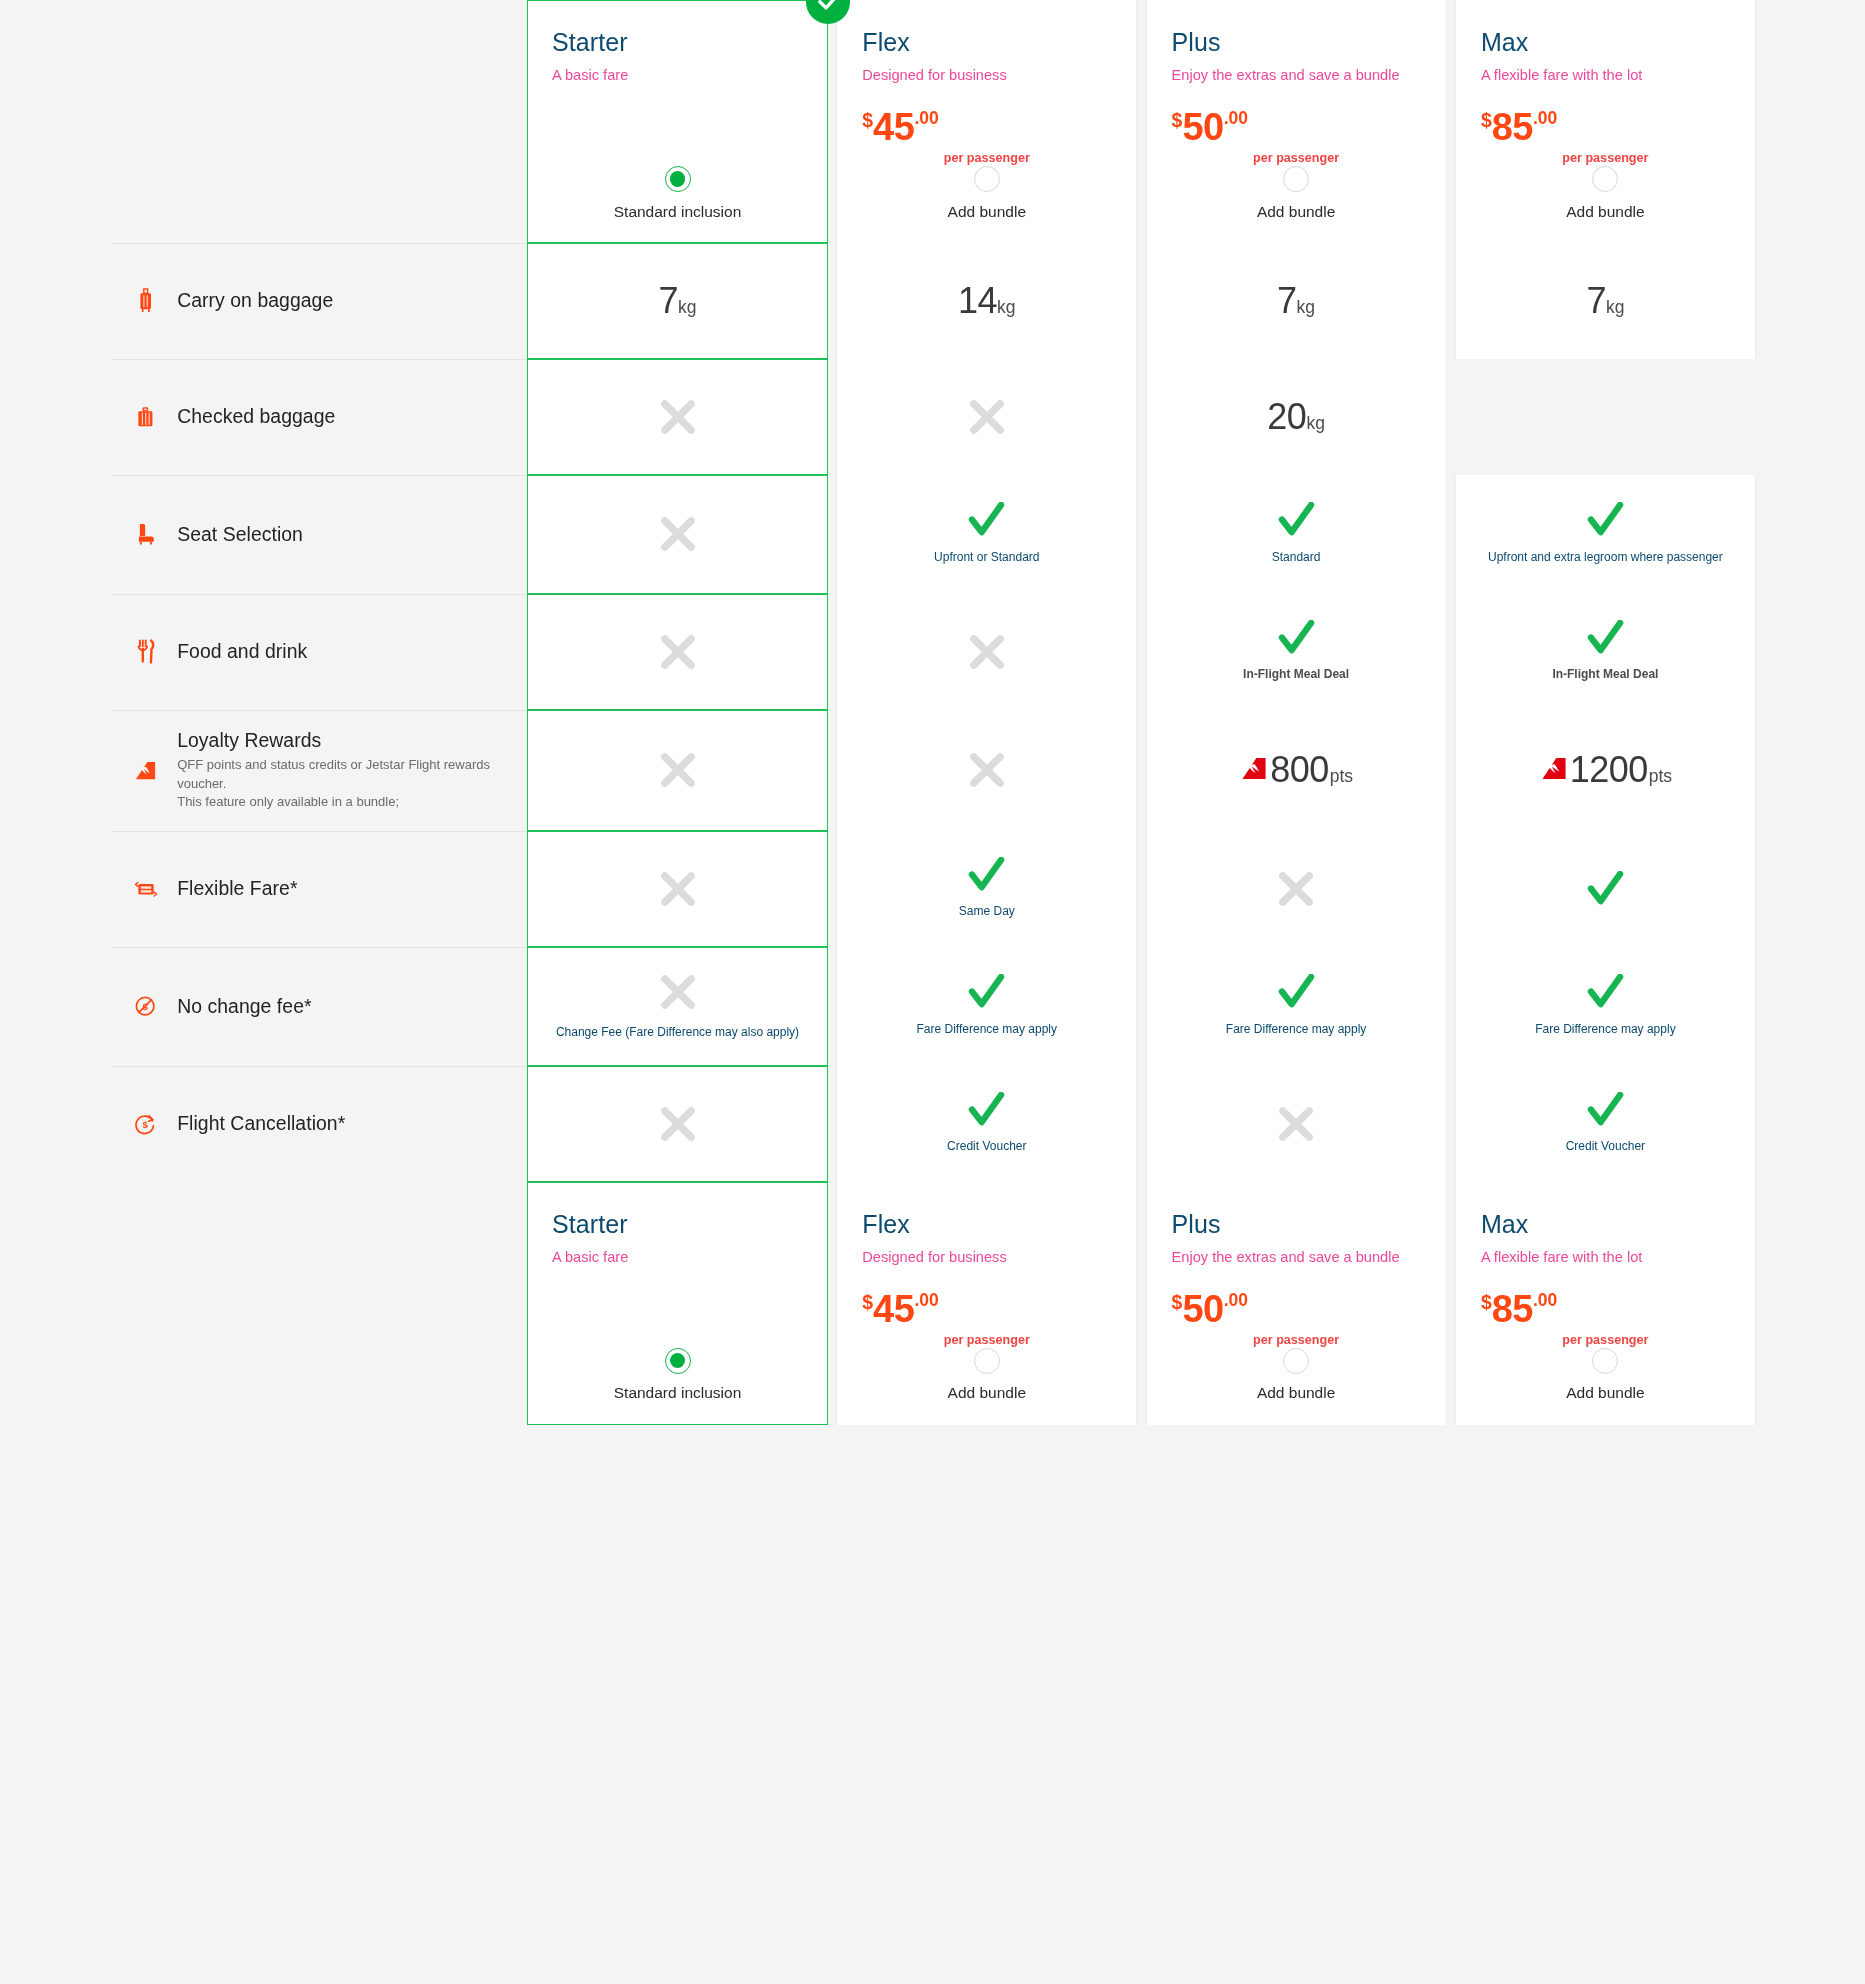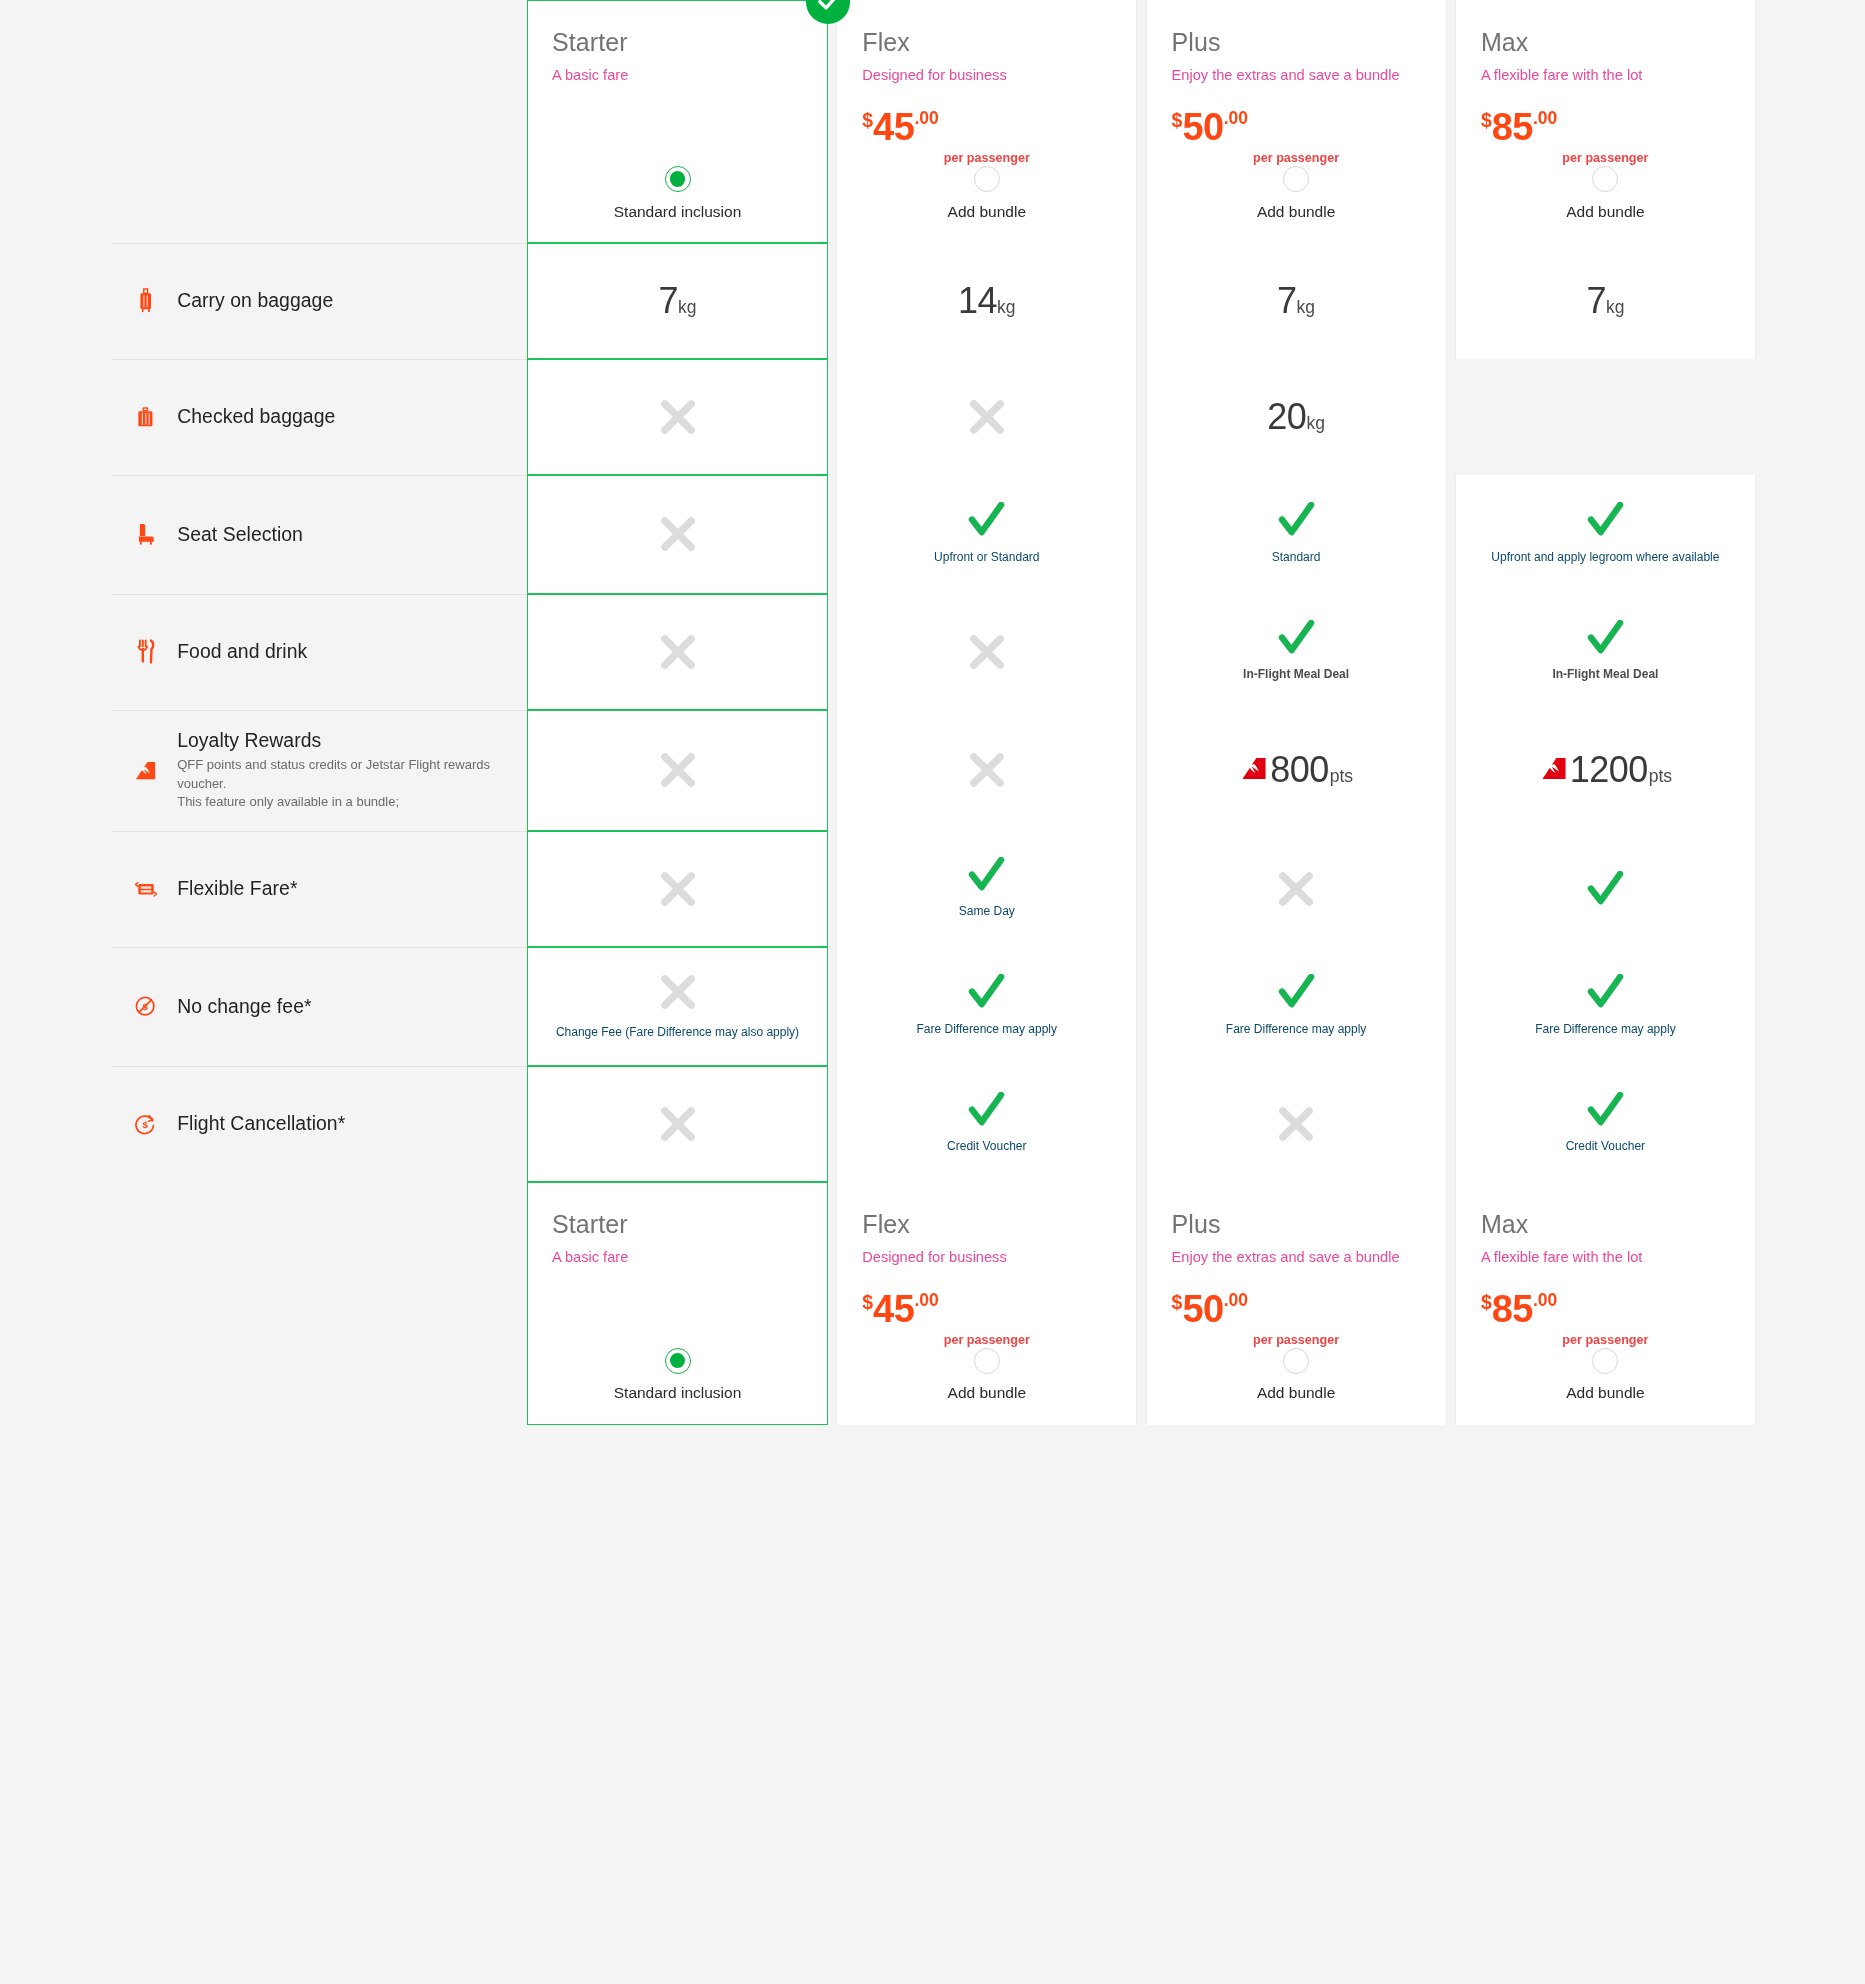--- a/index.html
+++ b/index.html
@@ -100,21 +100,21 @@
 
   
   .cardrow { display: flex; align-items: stretch; }
   .cardrow .label-cell { background: transparent; }
 
   .card-inner {
     padding: 28px 25px 22.3px 25px;
     height: 100%;
     display: flex; flex-direction: column;
   }
-  .card-name { font-size: 25px; color: #737373; font-weight: 400; letter-spacing: 0.1px; }
+  .card-name { font-size: 25px; color: #0c4a6e; font-weight: 400; letter-spacing: 0.1px; }
   .card-desc { font-size: 14.6px; color: #ec4899; margin-top: 7.8px; line-height: 1.42; }
   .price-block { margin-top: 22.3px; min-height: 58px; }
   .price { color: #ff4713; font-weight: 700; line-height: 1; white-space: nowrap; }
   .price .cur { font-size: 19.4px; vertical-align: 12.6px; }
   .price .amt { font-size: 38px; letter-spacing: -0.5px; }
   .price .cents { font-size: 17.5px; vertical-align: 16.5px; }
   .per-pax { color: #ef4444; font-weight: 700; font-size: 12.6px; margin-top: 4.9px; text-align: center; }
   .select-area {
     margin-top: auto;
     display: flex; flex-direction: column; align-items: center;
@@ -341,21 +341,21 @@
     <path d="M12 36 L32 62 L72 6" stroke="#16b551" stroke-width="13" fill="none" stroke-linecap="round" stroke-linejoin="round"></path>
   </svg>
             <div class="cap ">Standard</div>
           </div>
         </div>
         <div class="fare-col plain">
               <div class="vcell">
             <svg class="check" width="41" height="36" viewBox="0 0 84 74">
     <path d="M12 36 L32 62 L72 6" stroke="#16b551" stroke-width="13" fill="none" stroke-linecap="round" stroke-linejoin="round"></path>
   </svg>
-            <div class="cap ">Upfront and apply legroom where available</div>
+            <div class="cap ">Upfront and extra legroom where passenger</div>
           </div>
         </div>
       </div>
       <div class="row" style="min-height:116px">
         <div class="label-cell">
             <div class="sep"></div>
             <div class="ficon">
             <svg width="19.4" height="25" viewBox="0 0 40 52">
         <path d="M8 3 v12 M14 3 v12 M20 3 v12" stroke="#ff4713" stroke-width="4" stroke-linecap="round"></path>
         <path d="M5 14 a9 9 0 0 0 18 0" fill="none" stroke="#ff4713" stroke-width="4"></path>

